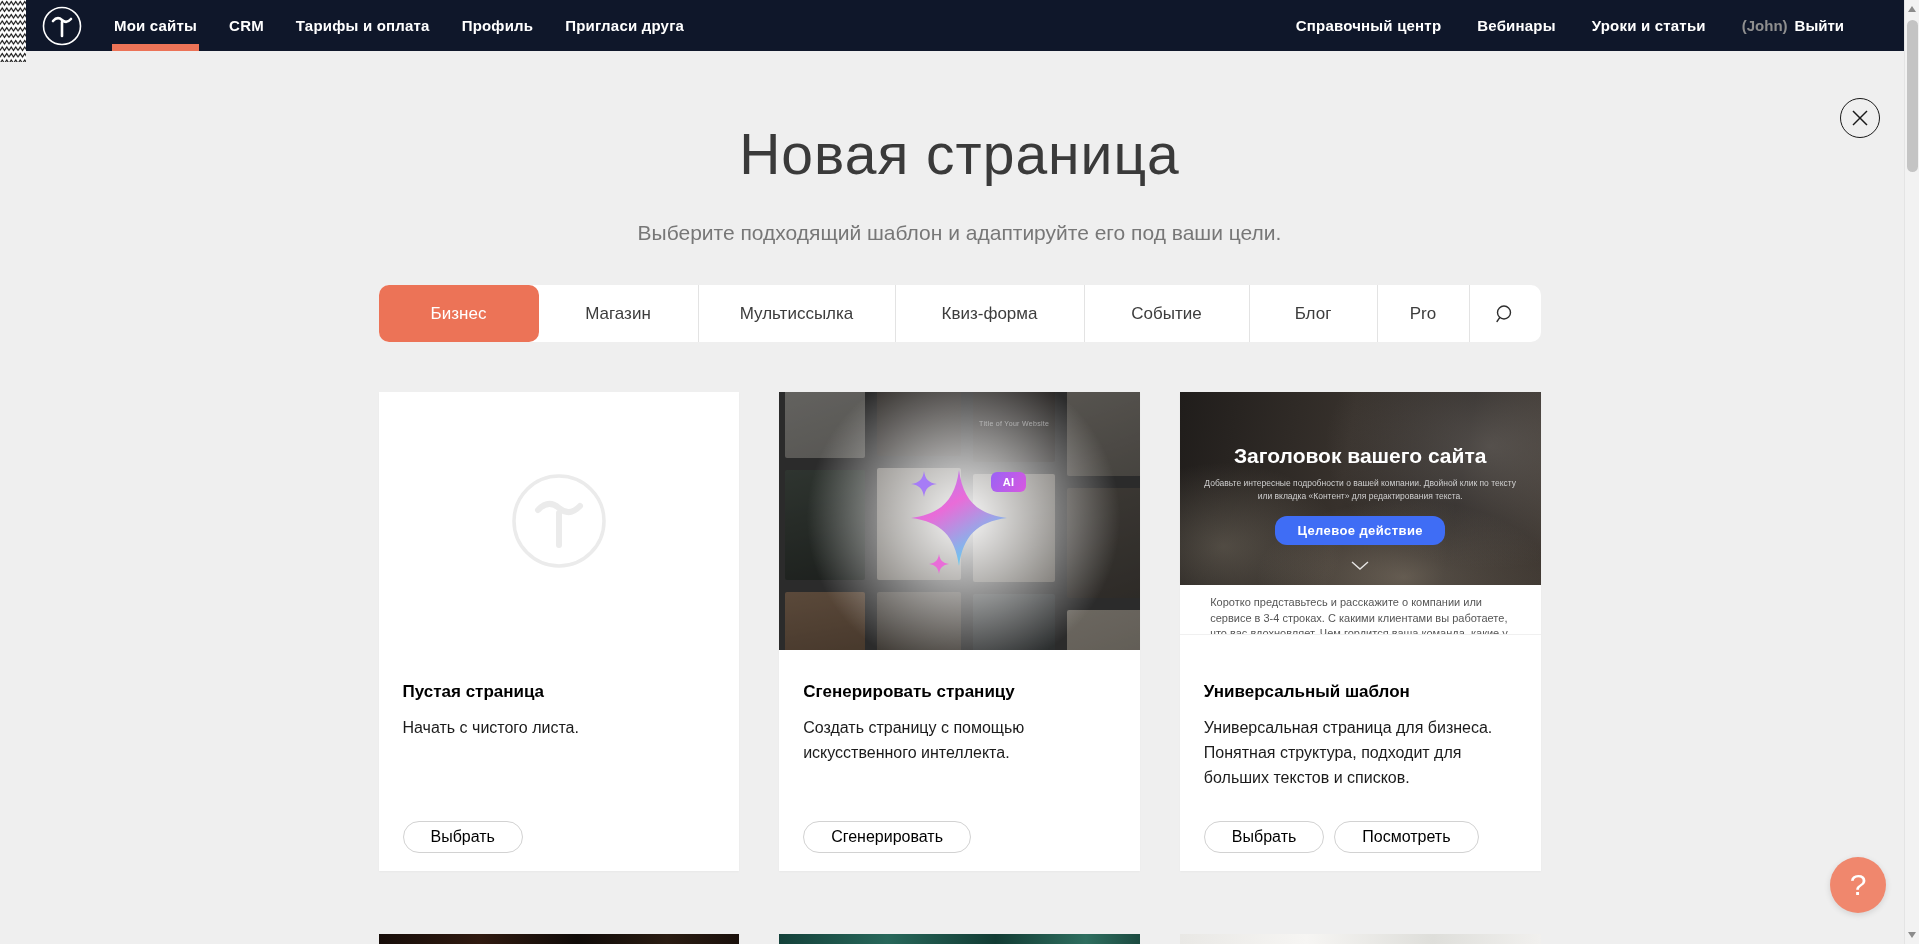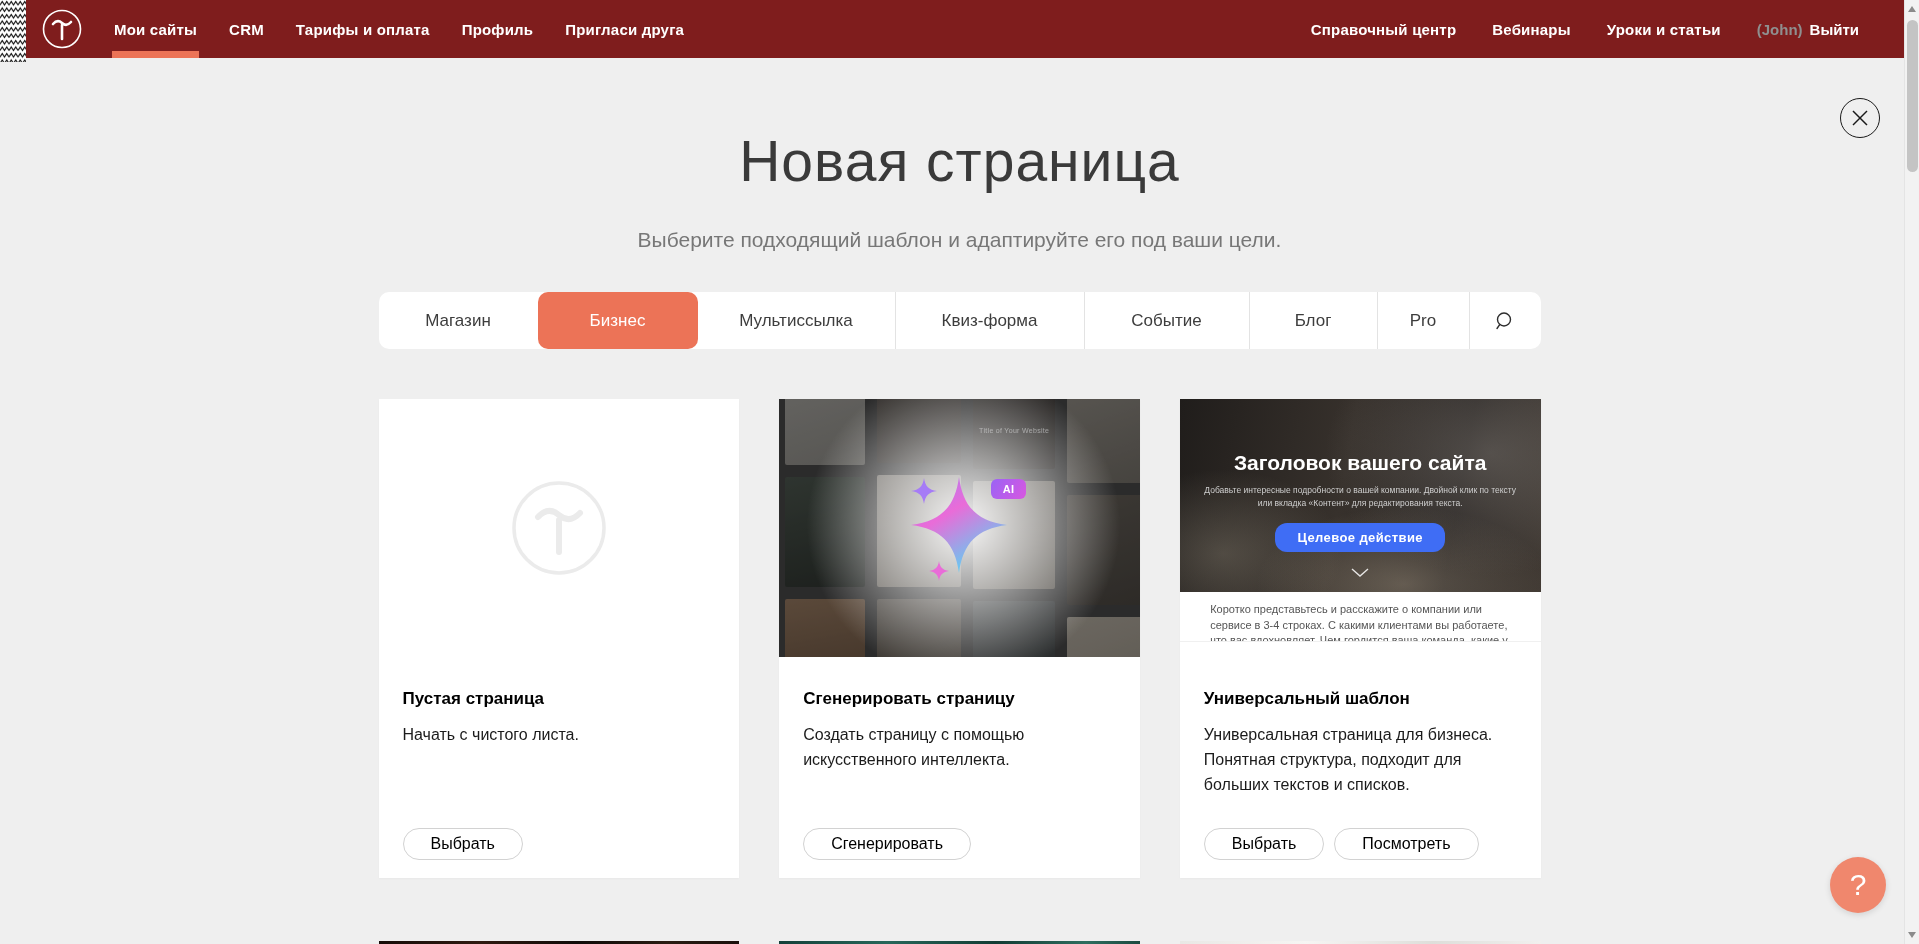--- a/index.html
+++ b/index.html
@@ -3,21 +3,21 @@
 <meta charset="utf-8">
 <style>
   * { margin:0; padding:0; box-sizing:border-box; }
   html,body { width:1919px; height:944px; overflow:hidden; }
   body {
     font-family:"Liberation Sans","DejaVu Sans",sans-serif;
     background:#efefef; position:relative; color:#1c1c1c;
   }
 
   
-  .topbar { position:relative; height:58px; background:#7f1d1d; display:flex; align-items:stretch; padding-right:60px; }
+  .topbar { position:relative; height:51px; background:#0f172a; display:flex; align-items:stretch; padding-right:75px; }
   .zigzag { width:26px; height:62px; background:#fff; flex:0 0 auto; }
   .logo { display:flex; align-items:center; margin-left:16px; flex:0 0 auto; cursor:pointer; }
   .nav-left { display:flex; align-items:stretch; margin-left:32px; gap:32px; }
   .nav-right { display:flex; align-items:stretch; margin-left:auto; gap:36px; }
   .nav-item { display:flex; align-items:center; color:#fff; font-size:15px; font-weight:600; letter-spacing:.2px; position:relative; cursor:pointer; white-space:nowrap; }
   .nav-item.active::after { content:""; position:absolute; left:-2px; right:-2px; bottom:0; height:7px; background:#ec7357; }
   .user-box { display:flex; align-items:center; gap:7px; font-size:15px; font-weight:600; white-space:nowrap; }
   .user-name { color:#8f8f8f; }
   .logout { color:#fff; cursor:pointer; }
 
@@ -147,22 +147,22 @@
 </div>
 <div class="help-btn">
   <span>?</span>
 </div>
 
 <main>
   <h1 class="page-title">Новая страница</h1>
   <p class="page-subtitle">Выберите подходящий шаблон и адаптируйте его под ваши цели.</p>
 
   <div class="tabbar">
+    <div class="tab active" style="flex:0 0 160px">Бизнес</div>
     <div class="tab" style="flex:0 0 159px">Магазин</div>
-    <div class="tab active" style="flex:0 0 160px">Бизнес</div>
     <div class="tab" style="flex:0 0 197px">Мультиссылка</div>
     <div class="tab" style="flex:0 0 189px">Квиз-форма</div>
     <div class="tab" style="flex:0 0 165px">Событие</div>
     <div class="tab" style="flex:0 0 128px">Блог</div>
     <div class="tab" style="flex:0 0 92px">Pro</div>
     <div class="tab tab-search" style="flex:1">
       <svg width="22" height="22" viewBox="0 0 22 22">
         <circle cx="10" cy="9.5" r="6.5" fill="none" stroke="#2e2e2e" stroke-width="1.4"></circle>
         <line x1="5.5" y1="14.8" x2="3" y2="18.5" stroke="#2e2e2e" stroke-width="1.4" stroke-linecap="round"></line>
       </svg>

